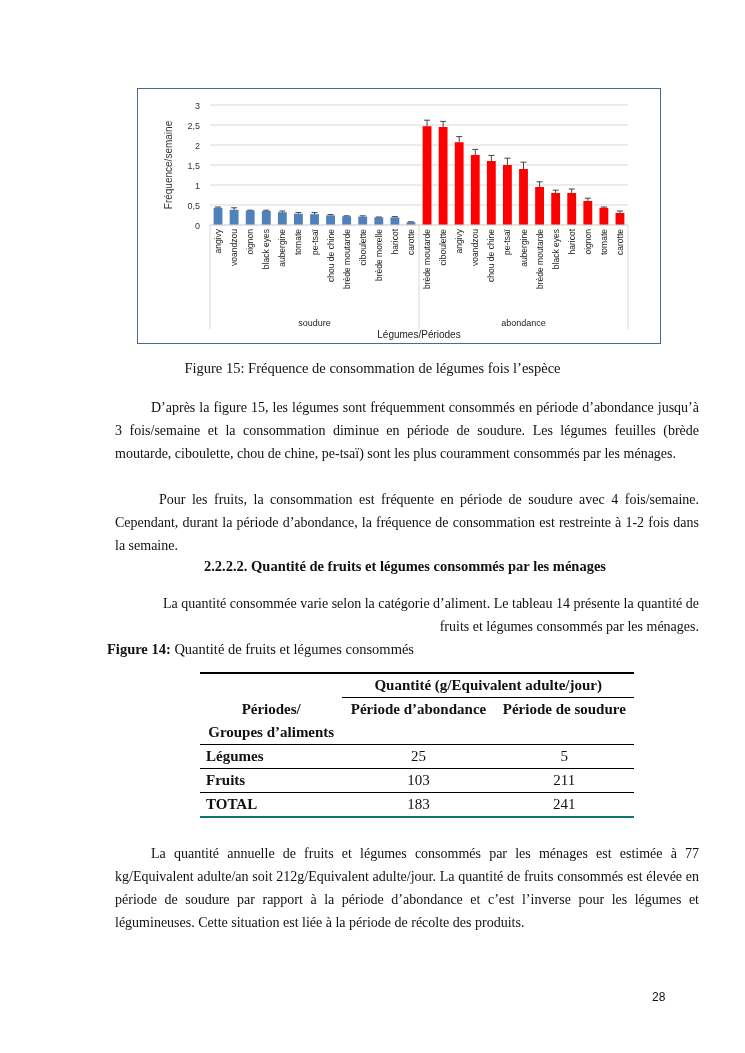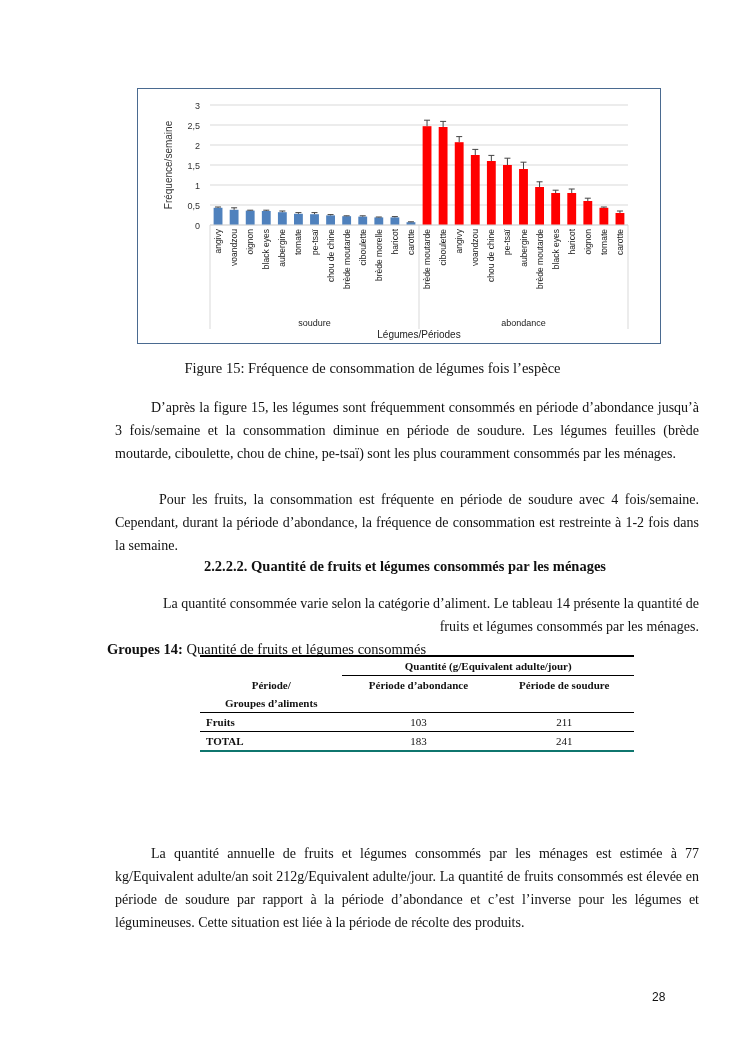--- a/index.html
+++ b/index.html
@@ -6,21 +6,21 @@
   body { width:745px; height:1053px; position:relative; font-family:"Liberation Serif", serif; color:#111; overflow:hidden; }
   .chart-frame { position:absolute; left:137px; top:88px; width:524px; height:256px; border:1px solid #4a6a90; box-sizing:border-box; background:#fff; }
   .chart-frame svg { position:absolute; left:0; top:0; }
   .caption { position:absolute; left:0; width:745px; top:360px; text-align:center; font-size:14.5px; }
   .caption b { font-weight:normal; }
   .para { position:absolute; left:111px; width:584px; font-size:14px; line-height:23px; text-align:justify; margin:4px; }
   .indent { text-indent:36px; }
   .indent2 { text-indent:44px; }
   .heading { position:absolute; left:0; width:810px; text-align:center; top:558px; font-size:14.5px; font-weight:bold; }
   .tab-caption { position:absolute; left:107px; top:641px; font-size:14.5px; }
-  table.qt { position:absolute; left:200px; top:655px; width:434px; border-collapse:collapse; font-size:11px; }
+  table.qt { position:absolute; left:200px; top:672px; width:434px; border-collapse:collapse; font-size:15px; }
   table.qt td { padding:3px 6px; }
   table.qt tr.toprule td { border-top:2px solid #000; }
   table.qt tr.midrule td { border-top:1.5px solid #000; }
   table.qt tr.botrule td { border-bottom:2px solid #0f766e; }
   .c { text-align:center; }
   .b { font-weight:bold; }
   .pagenum { position:absolute; left:652px; top:990px; font-family:"Liberation Sans", sans-serif; font-size:12px; }
 </style>
 </head>
 <body>
@@ -161,40 +161,45 @@
 </div>
 
 <p class="para indent" style="top:392px;">D’après la figure 15, les légumes sont fréquemment consommés en période d’abondance jusqu’à 3 fois/semaine et la consommation diminue en période de soudure. Les légumes feuilles (brède moutarde, ciboulette, chou de chine, pe-tsaï) sont les plus couramment consommés par les ménages.</p>
 <p class="para indent2" style="top:484px;">Pour les fruits, la consommation est fréquente en période de soudure avec 4 fois/semaine. Cependant, durant la période d’abondance, la fréquence de consommation est restreinte à 1-2 fois dans la semaine.</p>
 
 <div class="heading">2.2.2.2.  Quantité de fruits et légumes consommés par les ménages</div>
 
 <p class="para indent" style="top:588px; text-align:right;">La quantité consommée varie selon la catégorie d’aliment. Le tableau 14 présente la quantité de fruits et légumes consommés par les ménages.</p>
 
 <div class="tab-caption">
-  <b>Groupes 14:</b><span> Quantité de fruits et légumes consommés</span>
+  <b>Figure 14:</b><span> Quantité de fruits et légumes consommés</span>
 </div>
 
 <table class="qt">
   <tbody>
       <tr class="toprule">
     <td></td>
     <td colspan="2" class="c b" style="border-bottom:1px solid #000;">Quantité (g/Equivalent adulte/jour)</td>
   </tr>
   <tr>
-    <td class="c b">Période/</td>
+    <td class="c b">Périodes/</td>
     <td class="c b">Période d’abondance</td>
     <td class="c b">Période de soudure</td>
   </tr>
   <tr>
     <td class="c b">Groupes d’aliments</td>
     <td></td>
         <td></td>
   </tr>
   <tr class="midrule">
+    <td class="b">Légumes</td>
+    <td class="c">25</td>
+    <td class="c">5</td>
+  </tr>
+  <tr class="midrule">
     <td class="b">Fruits</td>
     <td class="c">103</td>
     <td class="c">211</td>
   </tr>
   <tr class="midrule botrule">
     <td class="b">TOTAL</td>
     <td class="c">183</td>
     <td class="c">241</td>
   </tr>
 </tbody>

